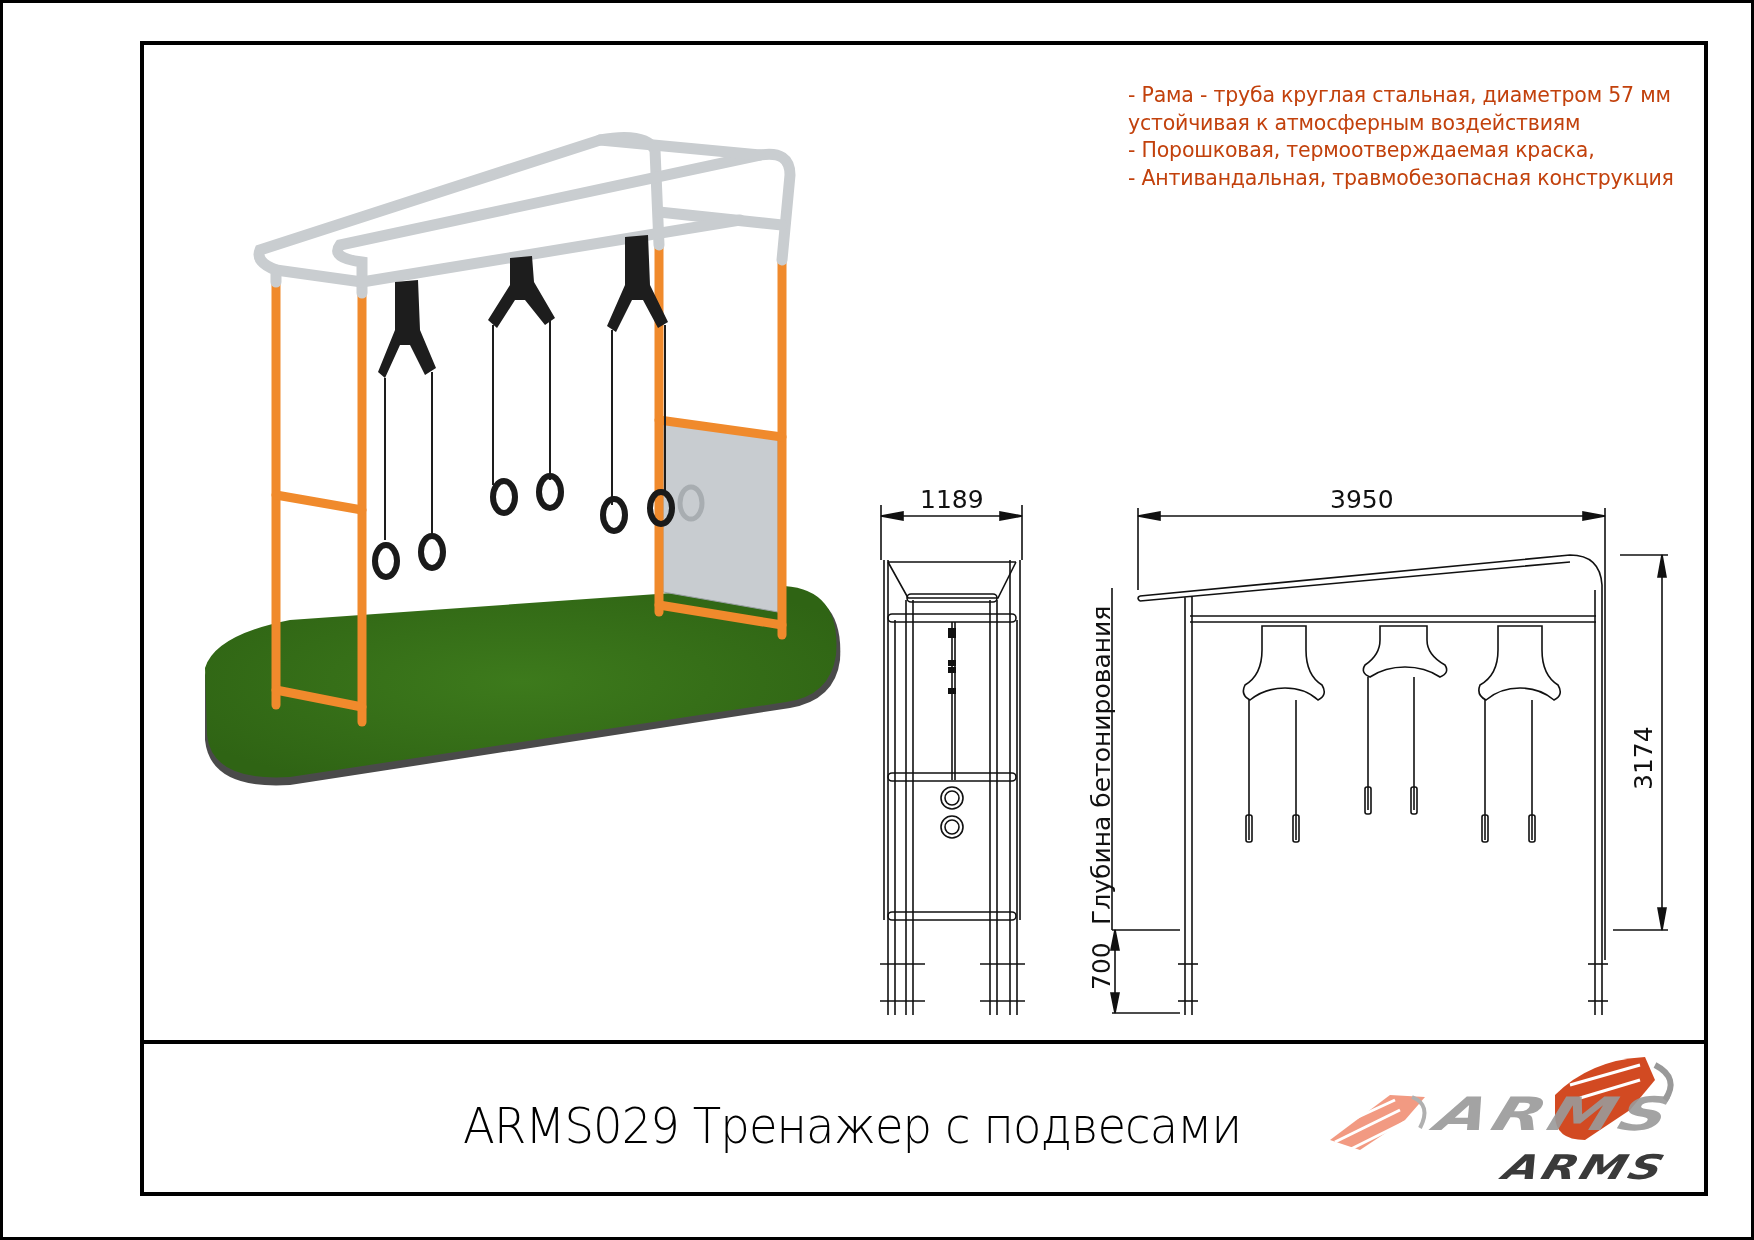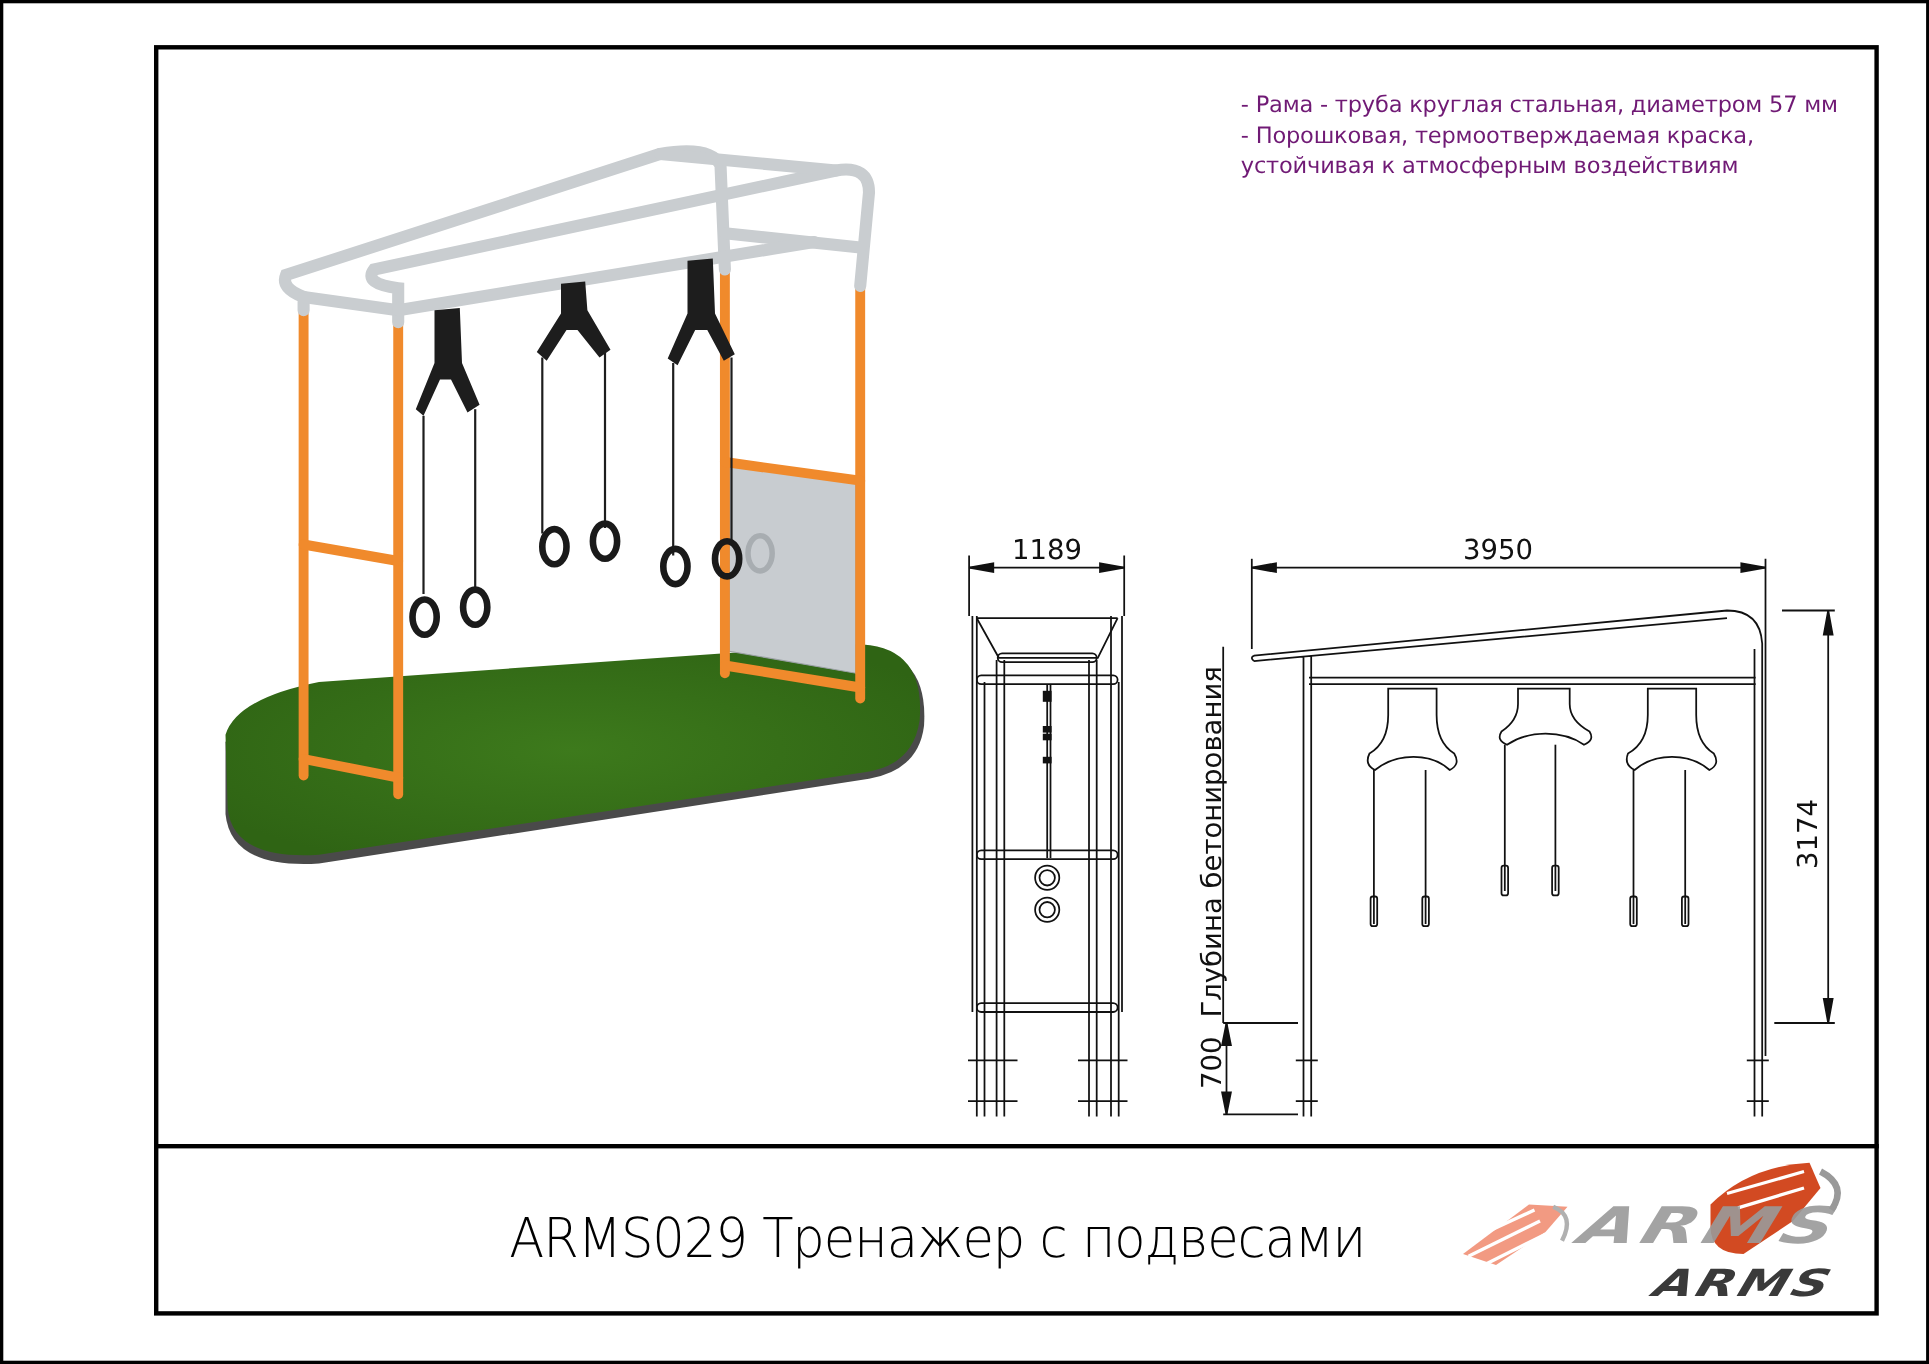--- a/index.html
+++ b/index.html
@@ -1,38 +1,39 @@
 <!DOCTYPE html>
 <html><head>
 <meta charset="utf-8">
 <style>
   html,body{margin:0;padding:0;background:#fff;}
   body{width:1754px;height:1240px;position:relative;overflow:hidden;font-family:"DejaVu Sans","Liberation Sans",sans-serif;}
   .outer{position:absolute;left:0;top:0;width:1748px;height:1234px;border:3px solid #000;}
   .inner{position:absolute;left:140px;top:41px;width:1560px;height:1147px;border:4px solid #000;}
   .divider{position:absolute;left:140px;top:1040px;width:1568px;height:4px;background:#000;}
-  .specs{position:absolute;left:1128px;top:82px;font-size:20.5px;line-height:27.5px;color:#701a75;letter-spacing:-0.2px;}
+  .specs{position:absolute;left:1128px;top:82px;font-size:20.5px;line-height:27.5px;color:#c2410c;letter-spacing:-0.2px;}
   .specs div{white-space:nowrap;}
   .title{position:absolute;left:463px;top:1097px;font-size:50px;color:#000;letter-spacing:-1px;white-space:nowrap;font-weight:300;transform:scaleX(0.93);transform-origin:left;}
   svg{position:absolute;left:0;top:0;}
   .dimtext{font-family:"DejaVu Sans","Liberation Sans",sans-serif;font-size:25px;fill:#111;}
   .logo-small{position:absolute;left:1505px;top:1147px;font-family:"DejaVu Sans",sans-serif;font-style:italic;font-weight:bold;font-size:34px;color:#3a3a3a;letter-spacing:2px;transform:skewX(-18deg) scaleX(1.35);transform-origin:left;}
   .logo-big{position:absolute;left:1438px;top:1087px;font-family:"DejaVu Sans",sans-serif;font-style:italic;font-weight:bold;font-size:46px;color:#9a9a9a;letter-spacing:3px;transform:skewX(-18deg) scaleX(1.45);transform-origin:left;opacity:.9;}
 </style>
 </head>
 <body>
 
 <div class="outer"></div>
 <div class="inner"></div>
 <div class="divider"></div>
 
 <div class="specs">
   <div>- Рама - труба круглая стальная, диаметром 57 мм</div>
+  <div>устойчивая к атмосферным воздействиям</div>
   <div>- Порошковая, термоотверждаемая краска,</div>
-  <div>устойчивая к атмосферным воздействиям</div>
+  <div>- Антивандальная, травмобезопасная конструкция</div>
 </div>
 
 <svg width="1754" height="1240">
   <defs>
     <radialGradient id="grassg" cx="50%" cy="50%" r="60%">
       <stop offset="0" stop-color="#3d7a1c"></stop>
       <stop offset="1" stop-color="#2f6414"></stop>
     </radialGradient>
   </defs>
 

